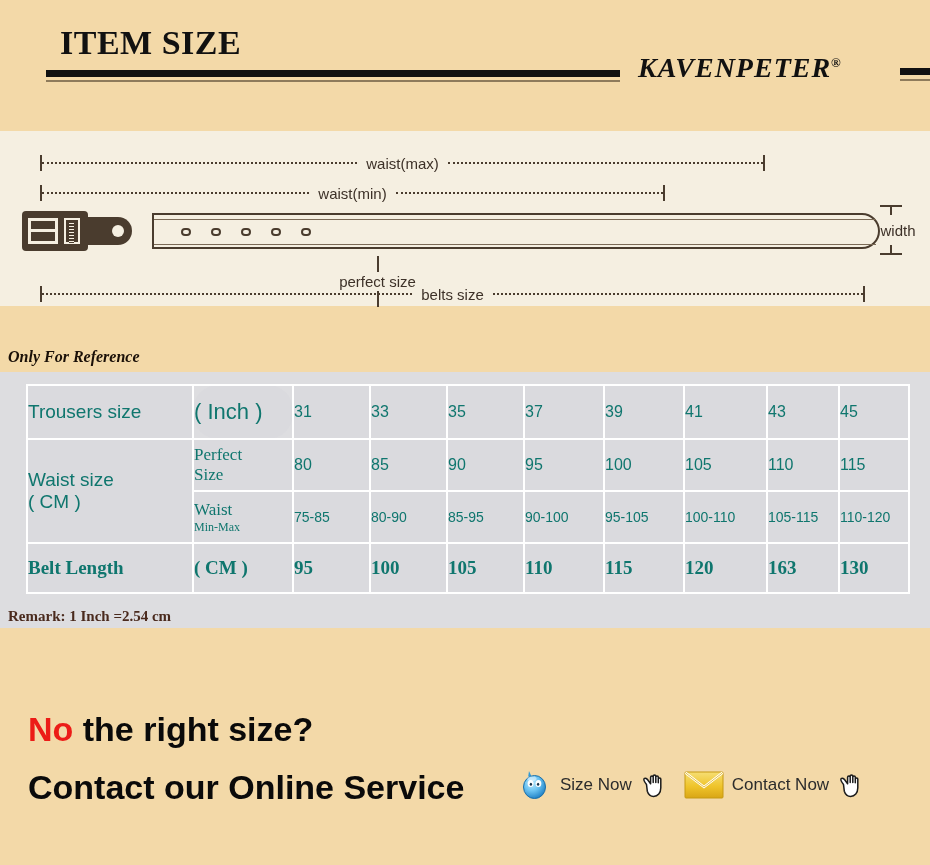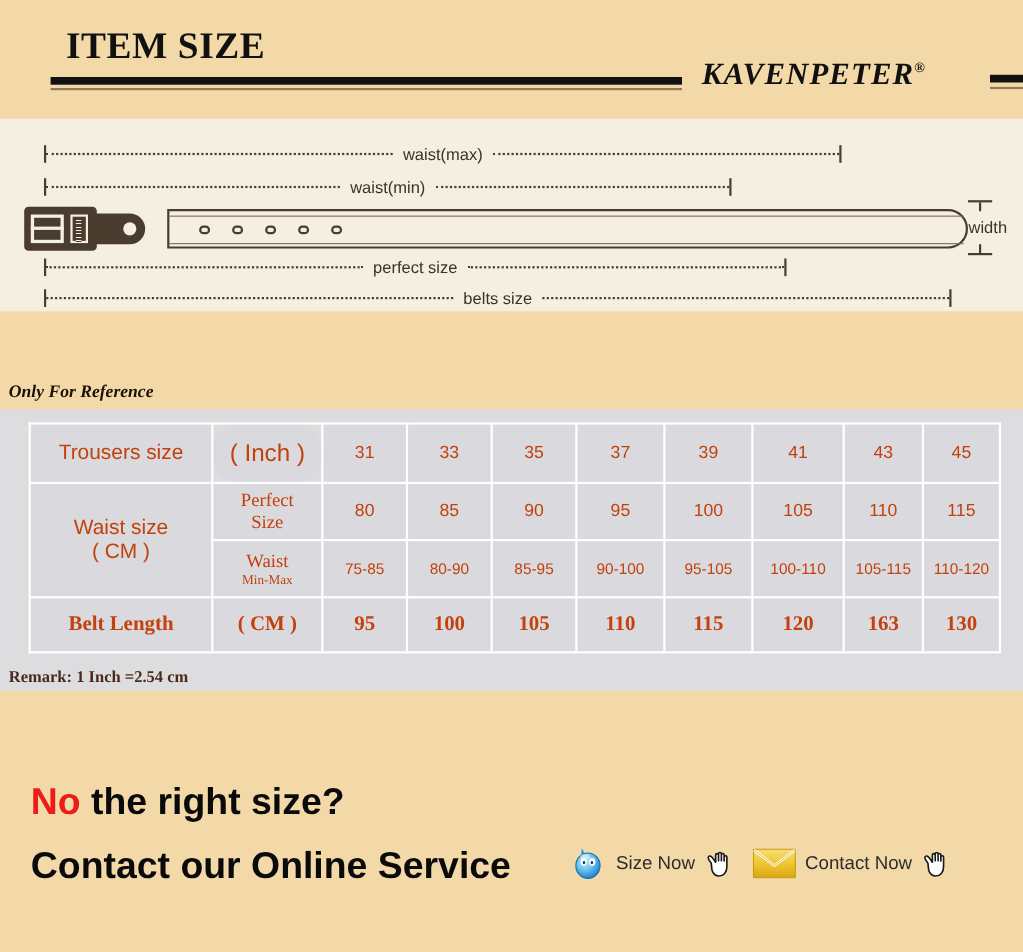--- a/index.html
+++ b/index.html
@@ -78,21 +78,21 @@
     position: absolute;
     left: 872px; top: 79px;
     width: 30px; height: 2px;
     background: #3a2d1c;
     opacity: .55;
   }
 
   
   .diagram {
     position: absolute;
-    left: 0; top: 108px;
+    left: 0; top: 131px;
     width: 930px; height: 175px;
     background: #f5efe1;
   }
   .dim-row {
     position: absolute;
     height: 20px;
     display: flex;
     align-items: center;
     color: #3d3128;
     font-size: 15px;
@@ -243,23 +243,23 @@
   }
   table.size-table {
     position: absolute;
     left: 26px; top: 12px;
     width: 882px;
     border-collapse: collapse;
     table-layout: fixed;
   }
   table.size-table td {
     border: 2px solid #ffffff;
-    text-align: center;
+    text-align: left;
     vertical-align: middle;
-    color: #c2410c;
+    color: #0f766e;
     background: #dadade;
     padding: 0;
     overflow: visible;
     white-space: nowrap;
   }
   .c-label {
     font-size: 19px;
     font-weight: normal;
   }
   .c-unit {
@@ -397,21 +397,21 @@
       <div class="buckle-tongue"></div>
       <div class="buckle-eye"></div>
       <div class="buckle">
         <div class="buckle-frame"></div>
         <div class="buckle-bar"></div>
         <div class="buckle-prong"></div>
       </div>
       <div class="buckle-prong-lines"></div>
     </div>
 
-    <div class="dim-row" style="left:40px; top:125px; width:675px;">
+    <div class="dim-row" style="left:40px; top:125px; width:675px;flex-direction:column;">
       <span class="cap"></span>
       <span class="dots"></span>
       <span class="dim-label">perfect size</span>
       <span class="dots"></span>
       <span class="cap"></span>
     </div>
 
     <div class="dim-row" style="left:40px; top:153px; width:825px;">
       <span class="cap"></span>
       <span class="dots"></span>

